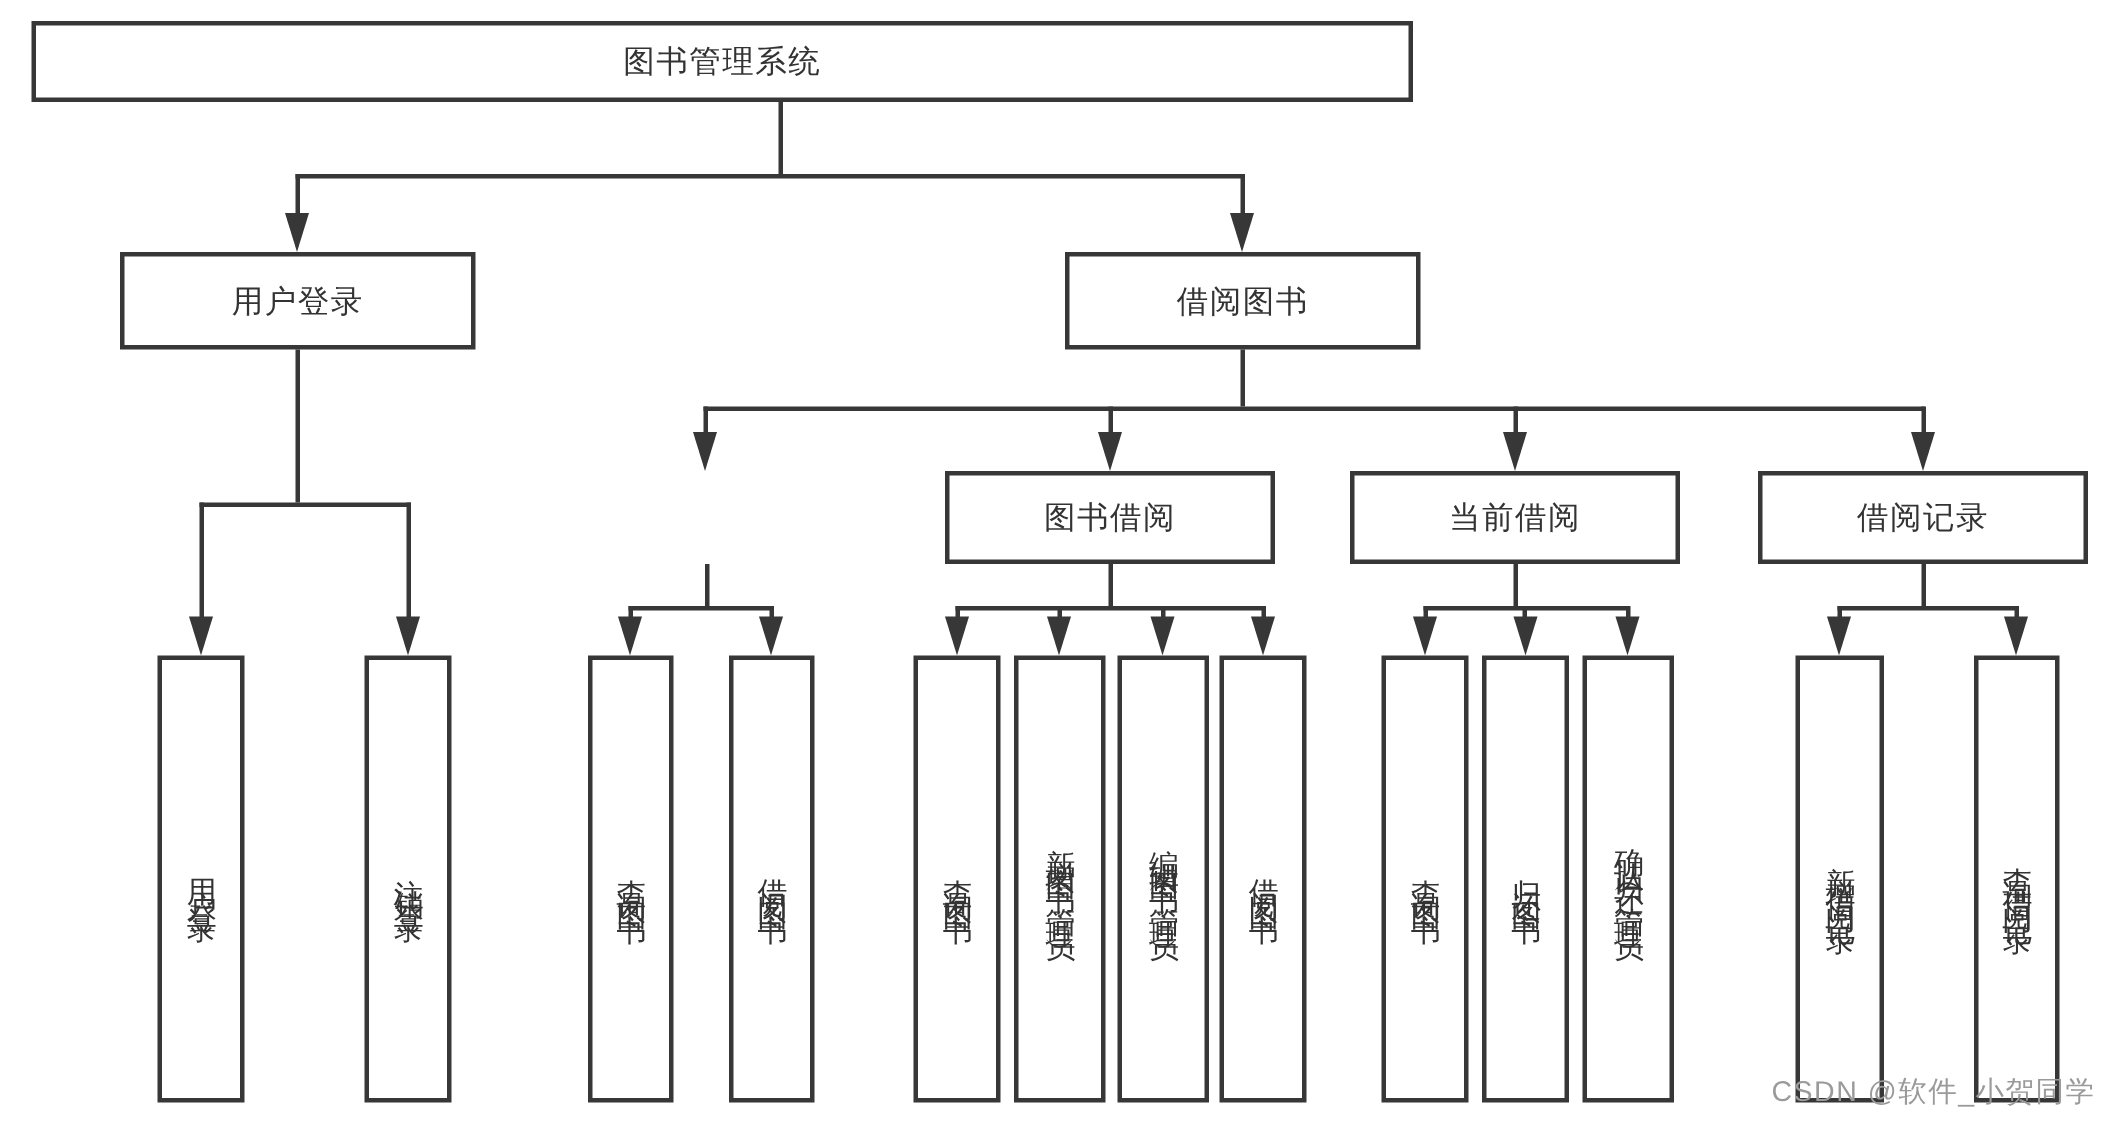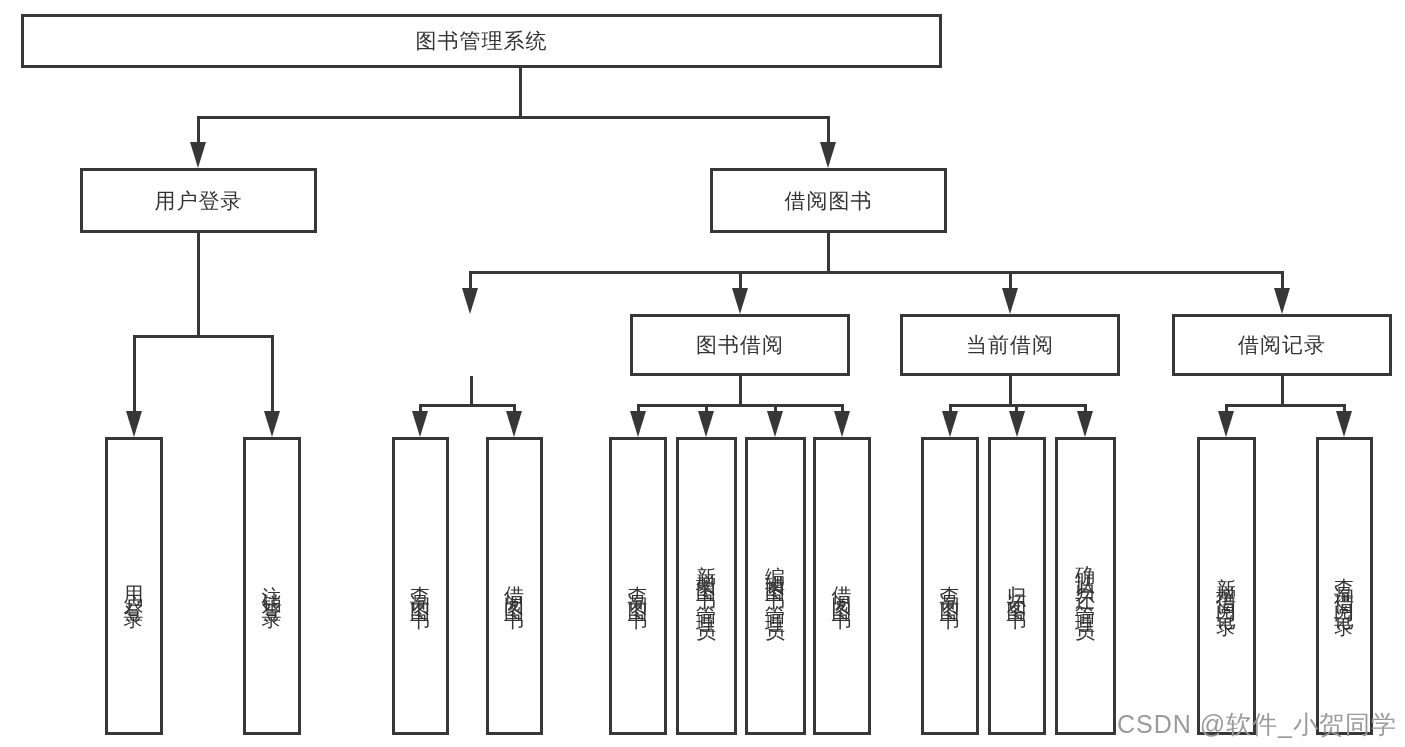--- a/index.html
+++ b/index.html
@@ -54,21 +54,21 @@
     width: 0;
     height: 0;
     border-left: 8px solid transparent;
     border-right: 8px solid transparent;
     border-top: 26px solid #373737;
   }
   .watermark {
     position: absolute;
     right: 8px;
     bottom: 6px;
-    font-size: 25px;
+    font-size: 19px;
     color: #9a9a9a;
     letter-spacing: 1px;
     white-space: nowrap;
     margin-left: 27px;
   }
 </style>
 </head>
 <body>
 
 <div id="canvas">

